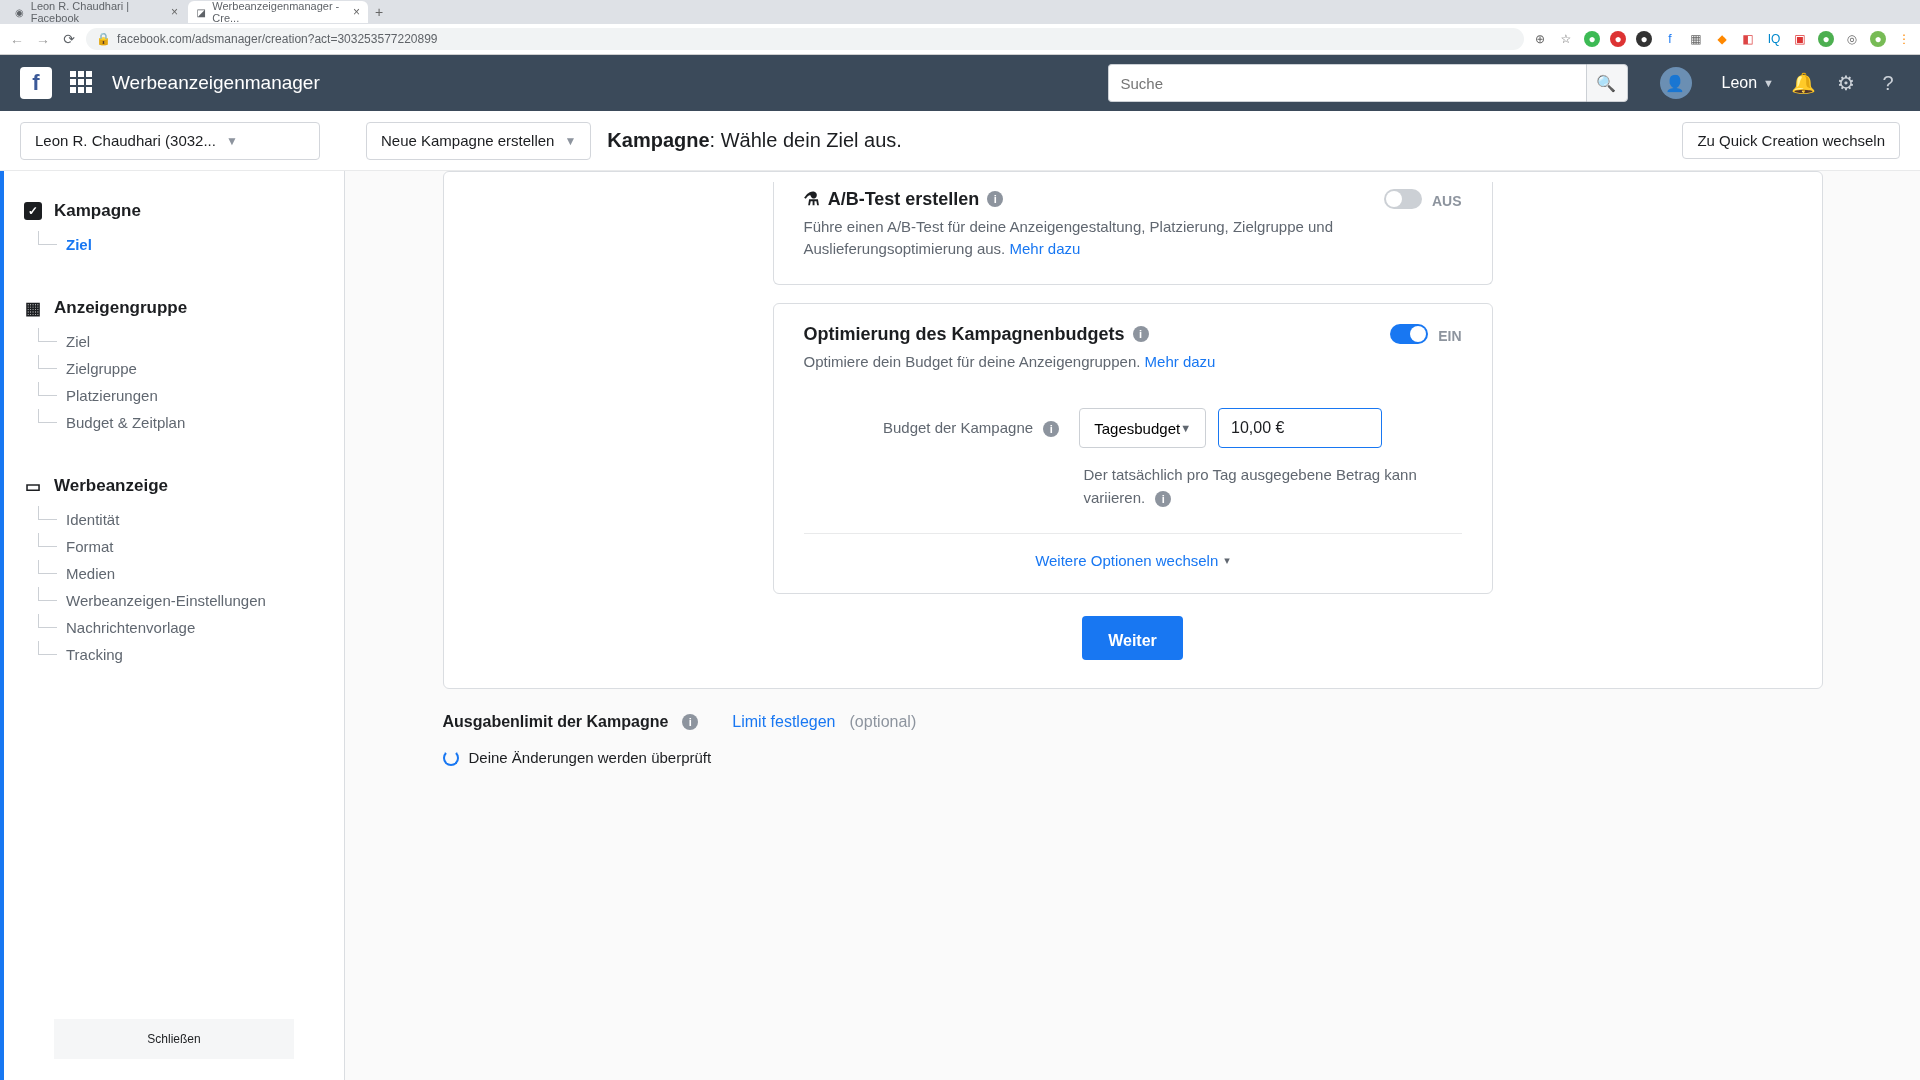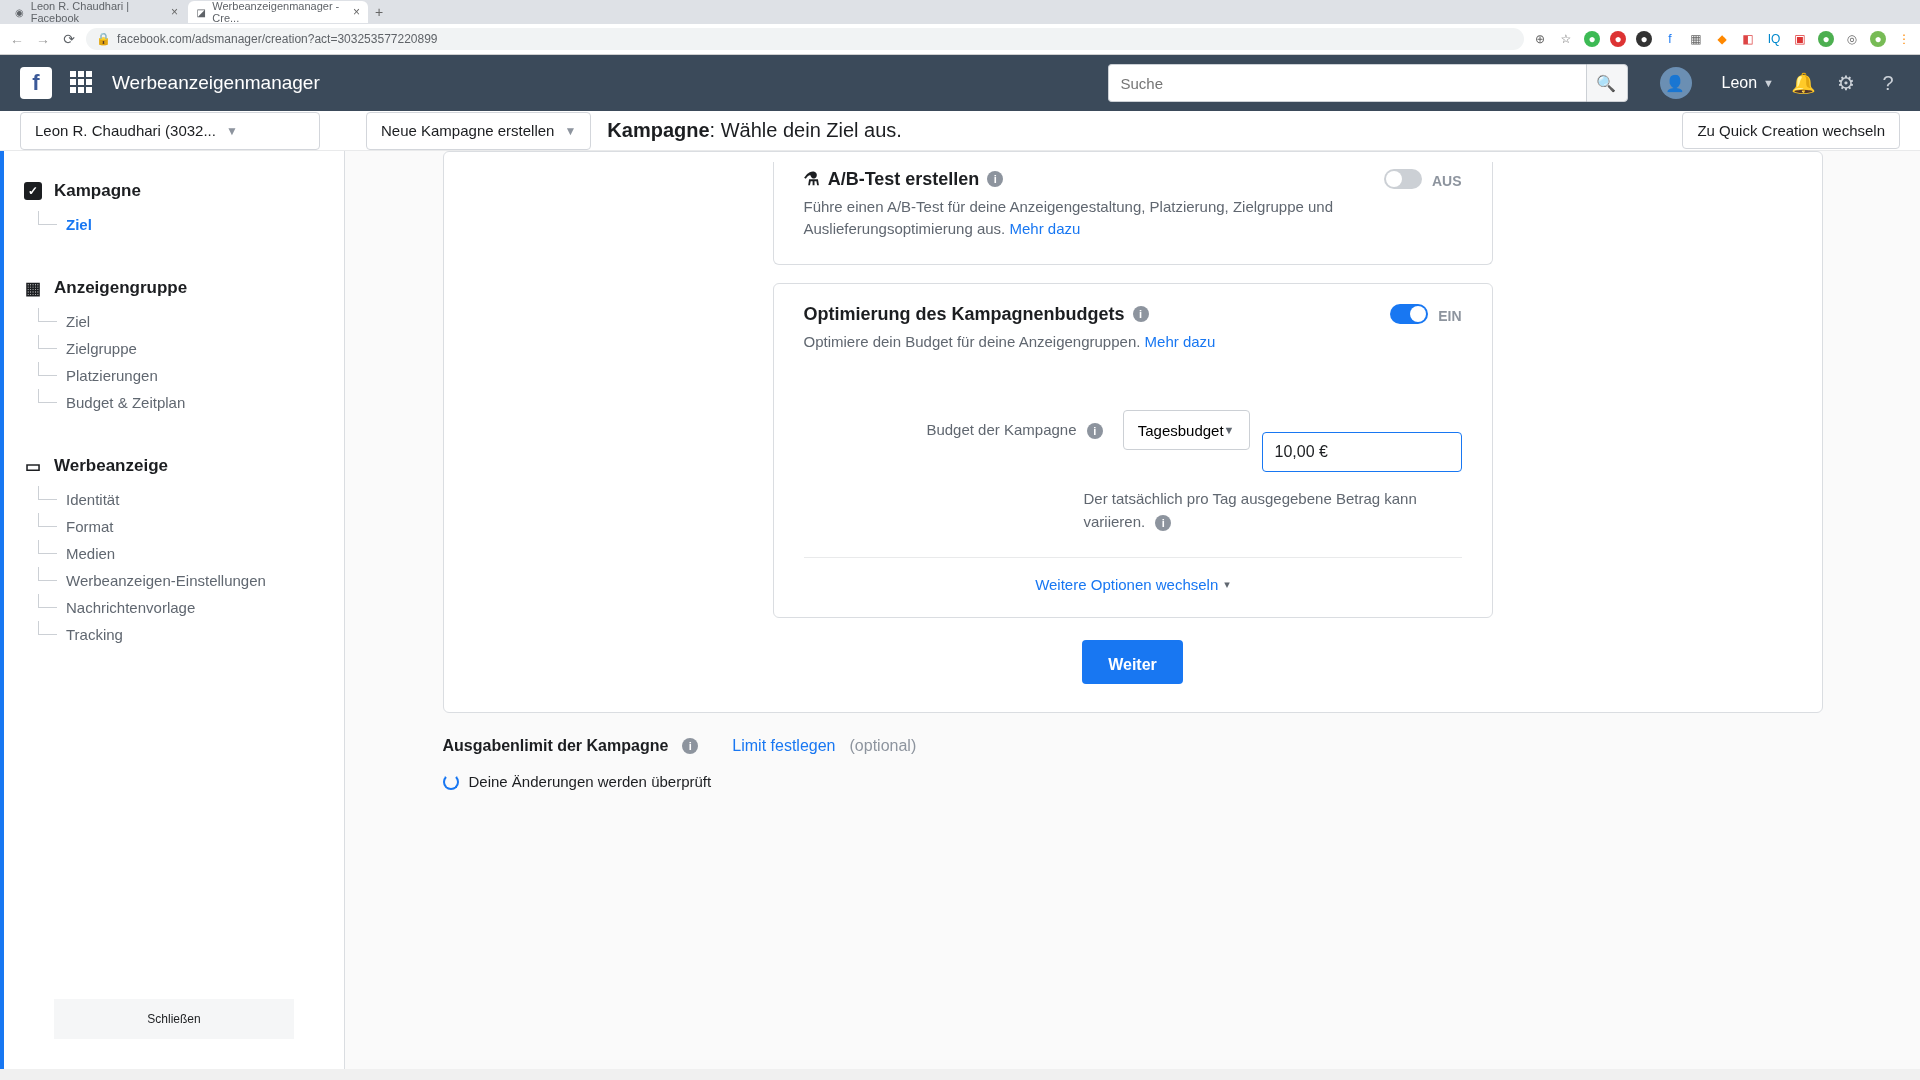--- a/index.html
+++ b/index.html
@@ -28,21 +28,21 @@
 .app-title { font-size: 19px; color: #fff; font-weight: 400; }
 .fb-search { flex: 1; max-width: 520px; margin-left: auto; display: flex; }
 .fb-search input { flex: 1; height: 38px; border: 1px solid #ccd0d5; border-right: none; border-radius: 4px 0 0 4px; padding: 0 12px; font-size: 15px; color: #8d949e; background: #fff; }
 .fb-search .sbtn { width: 42px; height: 38px; background: #f5f6f7; border: 1px solid #ccd0d5; border-radius: 0 4px 4px 0; display: flex; align-items: center; justify-content: center; color: #616770; }
 .user-area { display: flex; align-items: center; gap: 18px; margin-left: 14px; }
 .avatar { width: 32px; height: 32px; border-radius: 50%; background: #6b8fb3; display: flex; align-items: center; justify-content: center; font-size: 16px; }
 .user-name { display: flex; align-items: center; gap: 6px; font-size: 16px; padding-left: 12px; }
 .hicon { width: 24px; height: 24px; color: #cbd1d8; display: flex; align-items: center; justify-content: center; font-size: 20px; }
 
 
-.page-head { background: #fff; height: 40px; display: flex; align-items: center; padding: 0 20px; gap: 16px; border-bottom: 1px solid #e9eaeb; }
+.page-head { background: #fff; height: 60px; display: flex; align-items: center; padding: 0 20px; gap: 16px; border-bottom: 1px solid #e9eaeb; }
 .dd-btn { height: 38px; border: 1px solid #d3d6db; border-radius: 4px; background: #fff; display: flex; align-items: center; padding: 0 14px; gap: 10px; font-size: 15px; color: #1c1e21; cursor: pointer; }
 .dd-btn .caret { color: #8d949e; font-size: 12px; }
 .header-account { width: 300px; }
 .campaign-title { font-size: 20px; color: #1c1e21; }
 .campaign-title b { font-weight: 700; }
 .switch-btn { margin-left: auto; border: 1px solid #d3d6db; border-radius: 4px; padding: 9px 14px; font-size: 15px; color: #1c1e21; background: #fff; cursor: pointer; }
 
 
 .layout { display: flex; height: calc(1080px - 24px - 30px - 56px - 52px); }
 .sidebar { width: 345px; background: #fff; border-right: 1px solid #dadde1; border-left: 4px solid #1877f2; display: flex; flex-direction: column; padding-top: 20px; position: relative; }
@@ -68,21 +68,21 @@
 .toggle-wrap { display: flex; align-items: flex-end; gap: 10px; }
 .toggle { width: 38px; height: 20px; background: #ccd0d5; border-radius: 10px; position: relative; cursor: pointer; }
 .toggle::after { content: ''; position: absolute; width: 16px; height: 16px; background: #fff; border-radius: 50%; top: 2px; left: 2px; transition: .2s; }
 .toggle.on { background: #1877f2; }
 .toggle.on::after { left: 20px; }
 .toggle-label { font-size: 14px; color: #8d949e; font-weight: 600; }
 
 .budget-row { display: flex; align-items: center; gap: 12px; margin-top: 36px; }
 .budget-label { font-size: 15px; color: #606770; margin-right: 8px; }
 .select-btn { height: 40px; border: 1px solid #ccd0d5; border-radius: 4px; padding: 0 14px; display: flex; align-items: center; font-size: 15px; background: #fff; cursor: pointer; }
-.budget-input { height: 40px; width: 200px; border: 1px solid #1877f2; border-radius: 4px; padding: 0 12px; font-size: 16px; color: #1c1e21; margin-top: 44px; }
+.budget-input { height: 40px; width: 164px; border: 1px solid #1877f2; border-radius: 4px; padding: 0 12px; font-size: 16px; color: #1c1e21; }
 .budget-note { font-size: 15px; color: #606770; margin-top: 16px; margin-left: 280px; line-height: 1.5; }
 
 .more-options { border-top: 1px solid #e9eaeb; margin-top: 24px; padding-top: 18px; display: flex; justify-content: center; }
 .more-options a { color: #1877f2; font-size: 15px; text-decoration: none; display: flex; align-items: center; gap: 6px; }
 
 .continue-btn { display: block; margin: 22px auto 0; background: #1877f2; color: #fff; border: none; height: 44px; padding: 16px 26px; font-size: 16px; font-weight: 600; border-radius: 4px; cursor: pointer; }
 
 .outer-card { background: #fff; border: 1px solid #dadde1; border-radius: 6px; width: 1380px; margin: 0 auto; padding: 14px 24px 28px; }
 
 .spend-limit { display: flex; align-items: center; gap: 14px; margin-top: 24px; font-size: 16px; }
@@ -261,21 +261,21 @@
           <div class="toggle-wrap">
             <div class="toggle on"></div>
             <span class="toggle-label">EIN</span>
           </div>
         </div>
         <div class="card-desc">
           <span>Optimiere dein Budget für deine Anzeigengruppen.</span>
           <a href="#">Mehr dazu</a>
         </div>
 
-        <div class="budget-row" style="justify-content:flex-end">
+        <div class="budget-row" style="justify-content:center">
           <span class="budget-label">
             <span>Budget der Kampagne</span>
             <span class="info-icon" style="margin-left:6px">i</span>
           </span>
           <div class="select-btn">
             <span>Tagesbudget</span>
             <span class="caret-down">▼</span>
           </div>
           <input class="budget-input" value="10,00 €" style="">
         </div>

